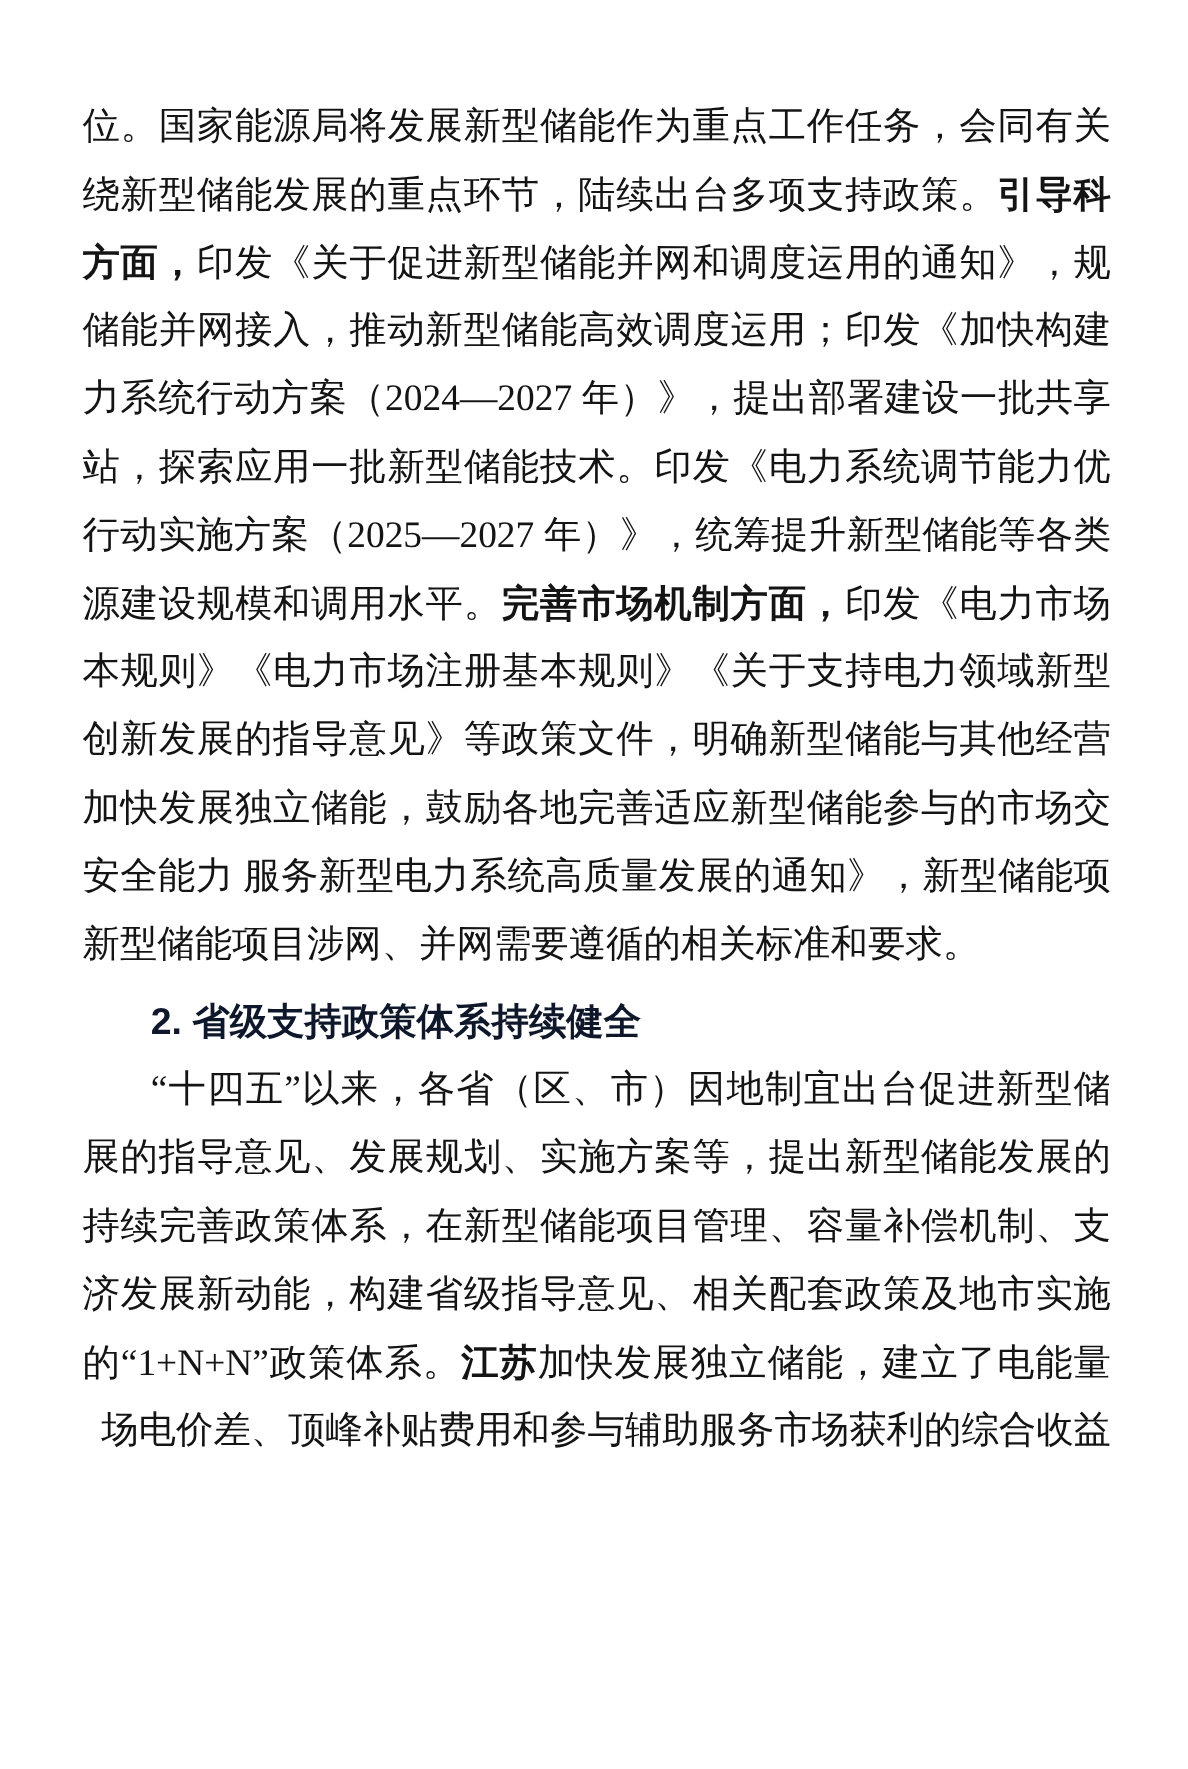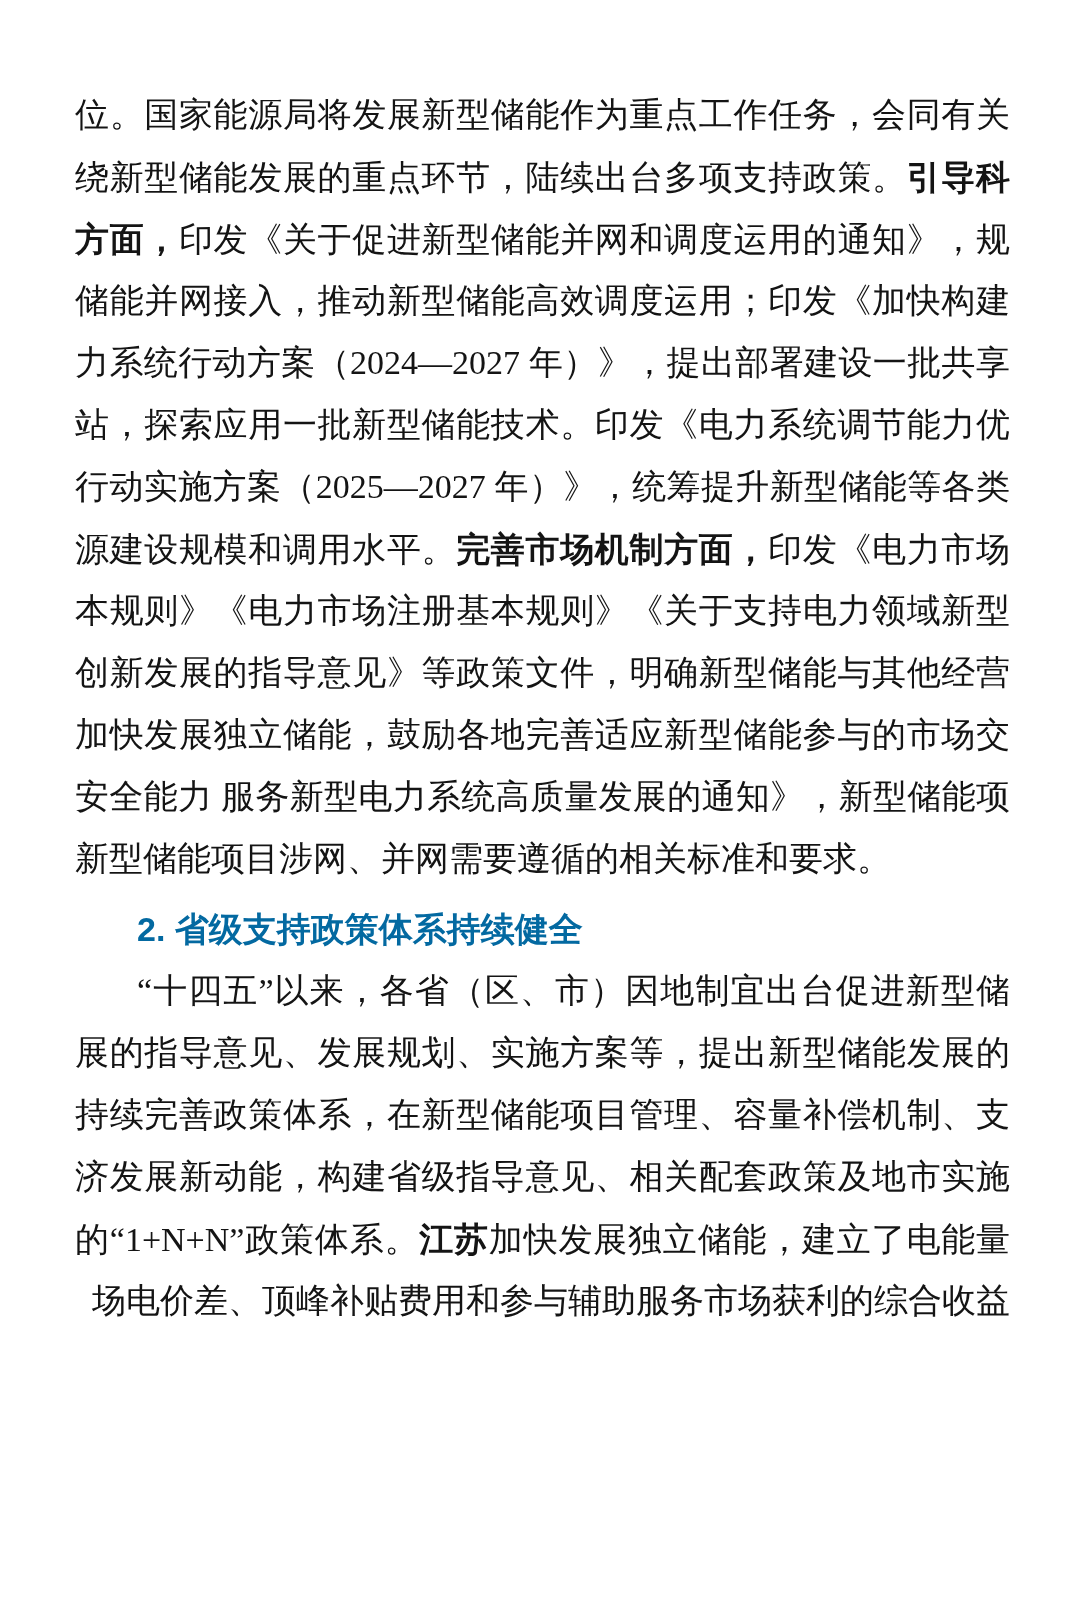--- a/index.html
+++ b/index.html
@@ -62,21 +62,21 @@
         <div class="line"><span class="seg">力系统行动方案（2024—2027 年）》，提出部署建设一批共享储能电</span></div>
         <div class="line"><span class="seg">站，探索应用一批新型储能技术。印发《电力系统调节能力优化专项</span></div>
         <div class="line"><span class="seg">行动实施方案（2025—2027 年）》，统筹提升新型储能等各类调节资</span></div>
         <div class="line"><span class="seg">源建设规模和调用水平。</span><span class="seg bold">完善市场机制方面，</span><span class="seg">印发《电力市场运行基</span></div>
         <div class="line"><span class="seg">本规则》《电力市场注册基本规则》《关于支持电力领域新型经营主体</span></div>
         <div class="line"><span class="seg">创新发展的指导意见》等政策文件，明确新型储能与其他经营主体享</span></div>
         <div class="line"><span class="seg">加快发展独立储能，鼓励各地完善适应新型储能参与的市场交易机</span></div>
         <div class="line"><span class="seg">安全能力 服务新型电力系统高质量发展的通知》，新型储能项目涉网</span></div>
         <div class="line last"><span class="seg">新型储能项目涉网、并网需要遵循的相关标准和要求。</span></div>
       </div>
-    <h2 class="section-heading" style="color: #0369a1;">2. 省级支持政策体系持续健全</h2>
+    <h2 class="section-heading" style="color: #0f172a;">2. 省级支持政策体系持续健全</h2>
     <div id="paragraph-2">
         <div class="line indent"><span class="seg">“十四五”以来，各省（区、市）因地制宜出台促进新型储能发</span></div>
         <div class="line"><span class="seg">展的指导意见、发展规划、实施方案等，提出新型储能发展的思路</span></div>
         <div class="line"><span class="seg">持续完善政策体系，在新型储能项目管理、容量补偿机制、支持长</span></div>
         <div class="line"><span class="seg">济发展新动能，构建省级指导意见、相关配套政策及地市实施细则</span></div>
         <div class="line"><span class="seg">的“1+N+N”政策体系。</span><span class="seg bold">江苏</span><span class="seg">加快发展独立储能，建立了电能量市</span></div>
         <div class="line last"><span class="seg">场电价差、顶峰补贴费用和参与辅助服务市场获利的综合收益模式。</span></div>
       </div>
   </div>
 </div>

